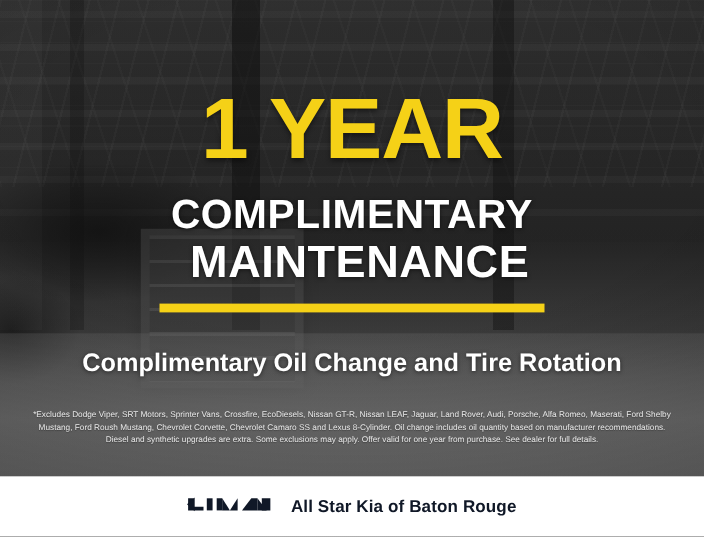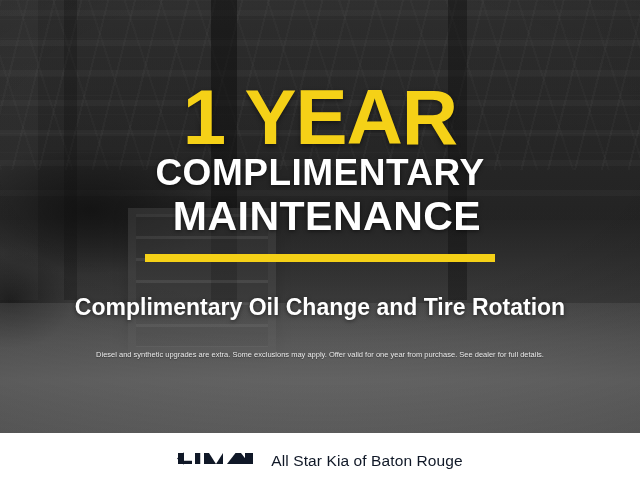--- a/index.html
+++ b/index.html
@@ -115,21 +115,21 @@
     color:#F5D117;
     text-shadow:0 2px 5px rgba(0,0,0,.45);
   }
 
   .sub-a, .sub-b {
     font-weight:bold;
     color:#ffffff;
     line-height:1.0;
     text-shadow:0 1px 4px rgba(0,0,0,.55);
   }
-  .sub-a { font-size:37px; margin-top:0; letter-spacing:.5px; }
+  .sub-a { font-size:37px; margin-top:22px; letter-spacing:.5px; }
   .sub-b { font-size:41px; margin-top:5px; letter-spacing:.5px;margin-left:14px; }
 
   .divider {
     width:350px; height:8px;
     background:#F5D117;
     margin-top:17px;
   }
 
   .tagline {
     margin-top:31px;
@@ -157,21 +157,21 @@
     height:55px;
     background:#ffffff;
     display:flex;
     align-items:center;
     justify-content:center;
     gap:18px;
   }
   .kia-logo { display:block; }
   .dealer-name {
     font-size:15.5px;
-    font-weight:normal;
+    font-weight:bold;
     color:#101827;
     letter-spacing:.1px;
     white-space:nowrap;
   }
 </style>
 </head>
 <body>
 
 <div id="banner">
 
@@ -194,20 +194,22 @@
 
     <div class="sub-b">MAINTENANCE</div>
 
     <div class="divider"></div>
 
     <div class="tagline">
       <div>Complimentary Oil Change and Tire Rotation</div>
     </div>
 
     <div class="disclaimer">
+      <div>*Excludes Dodge Viper, SRT Motors, Sprinter Vans, Crossfire, EcoDiesels, Nissan GT-R, Nissan LEAF, Jaguar, Land Rover, Audi, Porsche, Alfa Romeo, Maserati, Ford Shelby</div>
+      <div>Mustang, Ford Roush Mustang, Chevrolet Corvette, Chevrolet Camaro SS and Lexus 8-Cylinder. Oil change includes oil quantity based on manufacturer recommendations.</div>
       <div>Diesel and synthetic upgrades are extra. Some exclusions may apply. Offer valid for one year from purchase. See dealer for full details.</div>
     </div>
 
   </div>
 
   <div class="footer">
     <span class="kia-logo">
       <svg width="76" height="23" viewBox="0 0 152 46" xmlns="http://www.w3.org/2000/svg" aria-hidden="true">
         <g fill="#101827">
           <path d="M2 12 L2 34 L30 34 L30 27.5 L12.5 27.5 L12.5 12 Z"></path>

